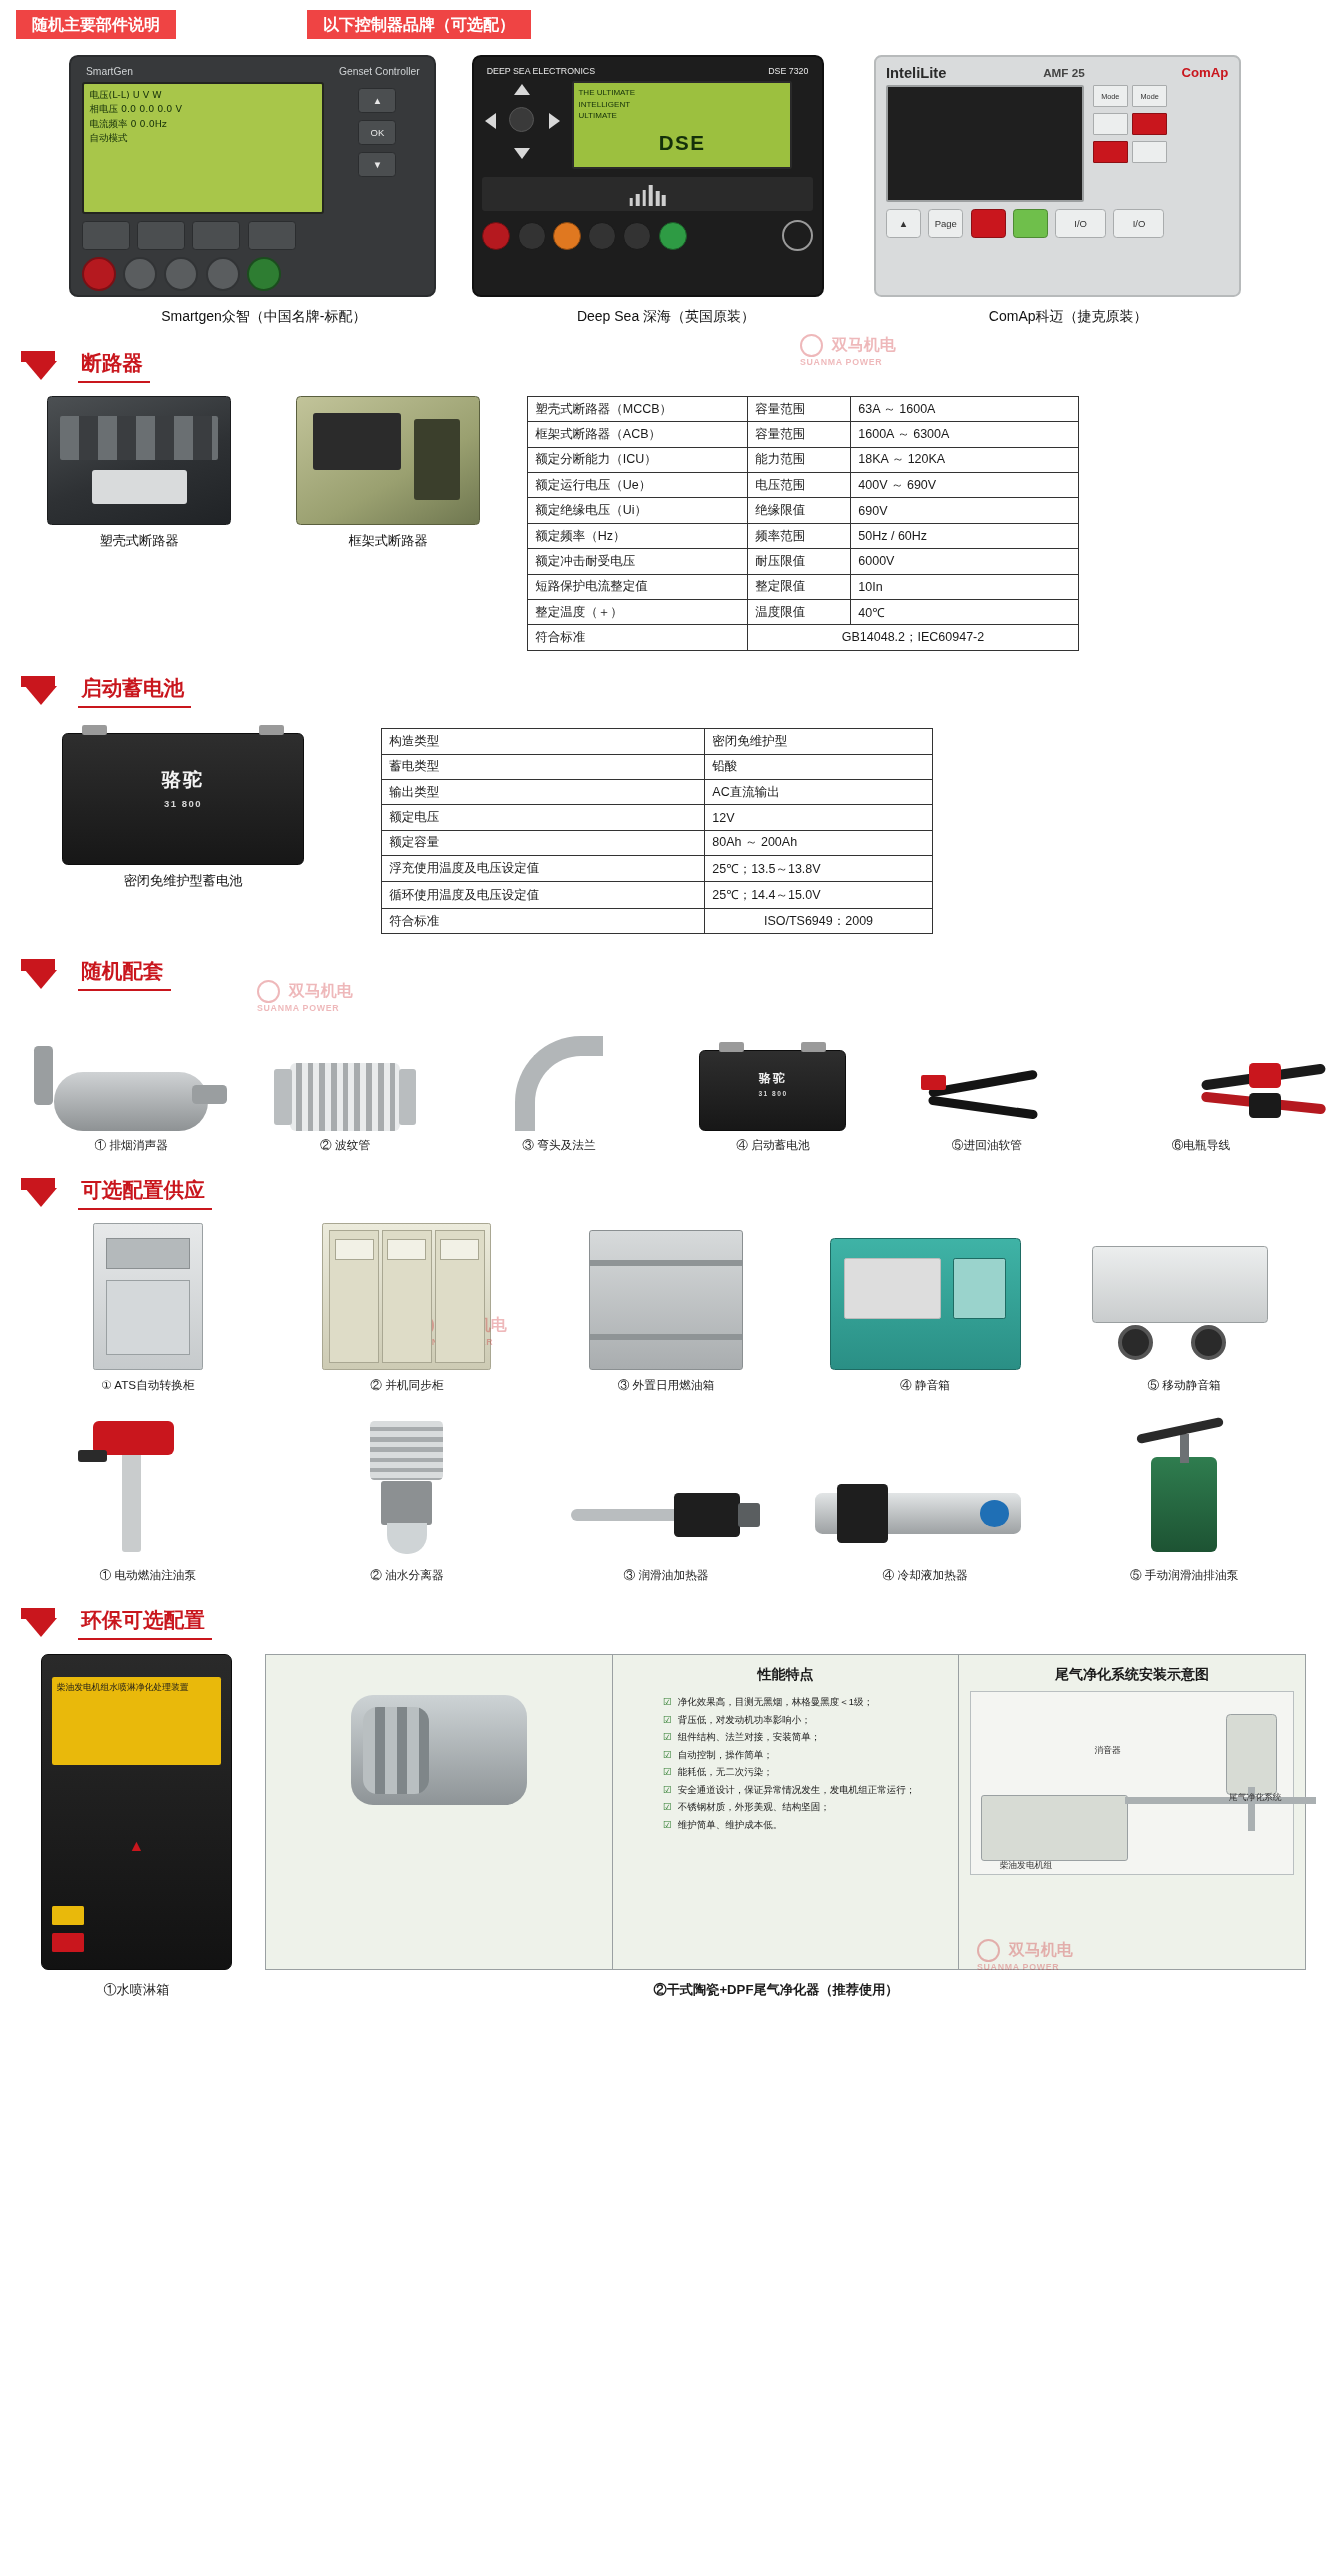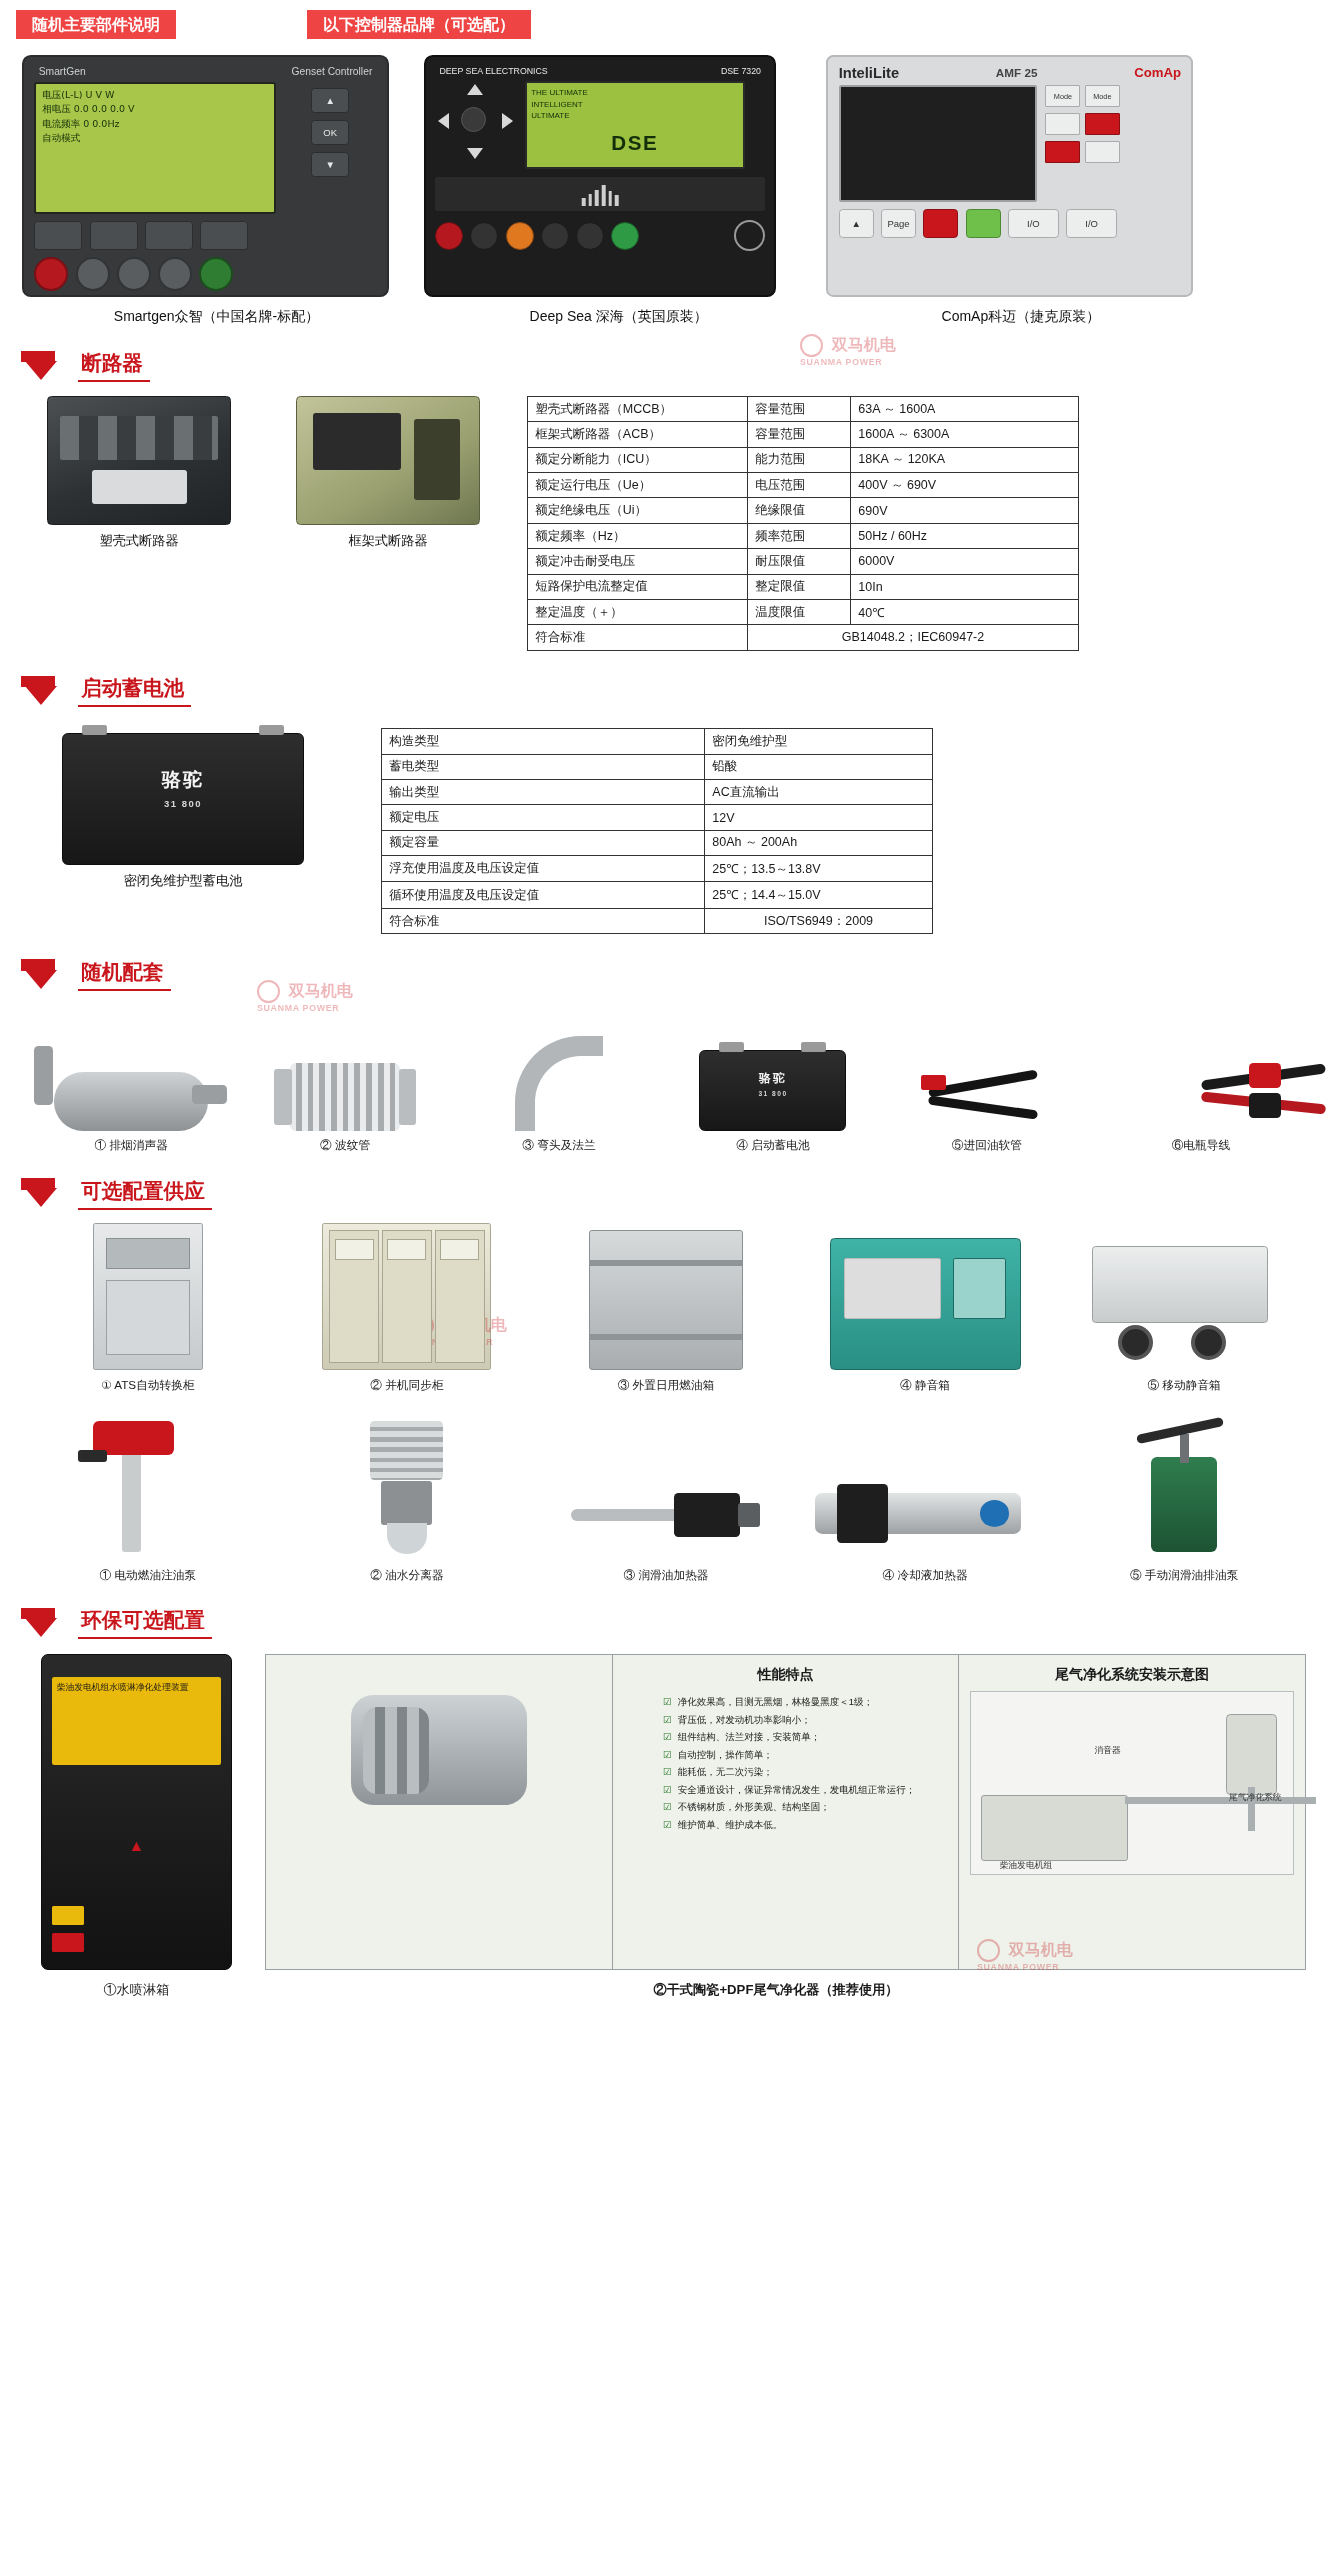--- a/index.html
+++ b/index.html
@@ -15,21 +15,21 @@
 
   
   .top-bars { display:flex; padding:10.3px 16px 0 16px; gap:0; }
   .top-bar {
     background:#ef4444; color:#fff; font-size:16px; font-weight:bold;
     padding:6.6px 16px; line-height:1; white-space:nowrap;
   }
   .top-bar.second { margin-left:131px; }
 
   
-  .ctrl-row { display:flex; justify-content:flex-start; padding:16px 22px 0 22px; gap:13.2px; }
+  .ctrl-row { display:flex; justify-content:center; padding:16px 22px 0 22px; gap:13.2px; }
   .ctrl-cell { width:389px; text-align:center; }
   .ctrl-caption { font-size:14px; margin-top:10.3px; color:#111; }
 
   
   .ctrl-box { margin:0 auto; position:relative; }
 
   
   .sg {
     width:367px; height:242px; background:#37393b; border-radius:8.8px;
     border:2.2px solid #2a2c2e; padding:7.3px 10.3px; position:relative;
@@ -108,21 +108,21 @@
   }
   .comap-mini span.red { background:#c9161d;color:#fff;border-color:#8d0f14;}
   .comap-btm { display:flex; gap:7.3px; margin-top:7.3px; align-items:center;}
   .comap-sq { width:35px;height:29px;background:#eceeee;border:1.5px solid #a9acad;border-radius:3.7px;
     display:flex;align-items:center;justify-content:center;font-size:9.5px;color:#333;}
   .comap-sq.green { background:#6fbf4b; border-color:#4d8a33; color:#fff;}
   .comap-sq.red { background:#c9161d; border-color:#8d0f14; color:#fff;}
   .comap-sq.wide { width:51px; }
 
   
-  .section-head { display:flex; align-items:center; gap:11.7px; padding:25px 0 0 20.6px; }
+  .section-head { display:flex; gap:11.7px; padding:25px 0 0 20.6px; }
   .arrow-mark { width:46px; height:32px; position:relative; flex:none; }
   .arrow-mark:before{
     content:""; position:absolute; left:0; top:0; width:34px; height:11.7px; background:#c9161d;
   }
   .arrow-mark:after{
     content:""; position:absolute; left:4.4px; top:10.3px; width:0; height:0;
     border-left:16px solid transparent; border-right:16px solid transparent; border-top:19px solid #c9161d;
   }
   .section-title {
     font-size:20.6px; font-weight:bold; color:#c9161d; border-bottom:2.9px solid #c9161d;

